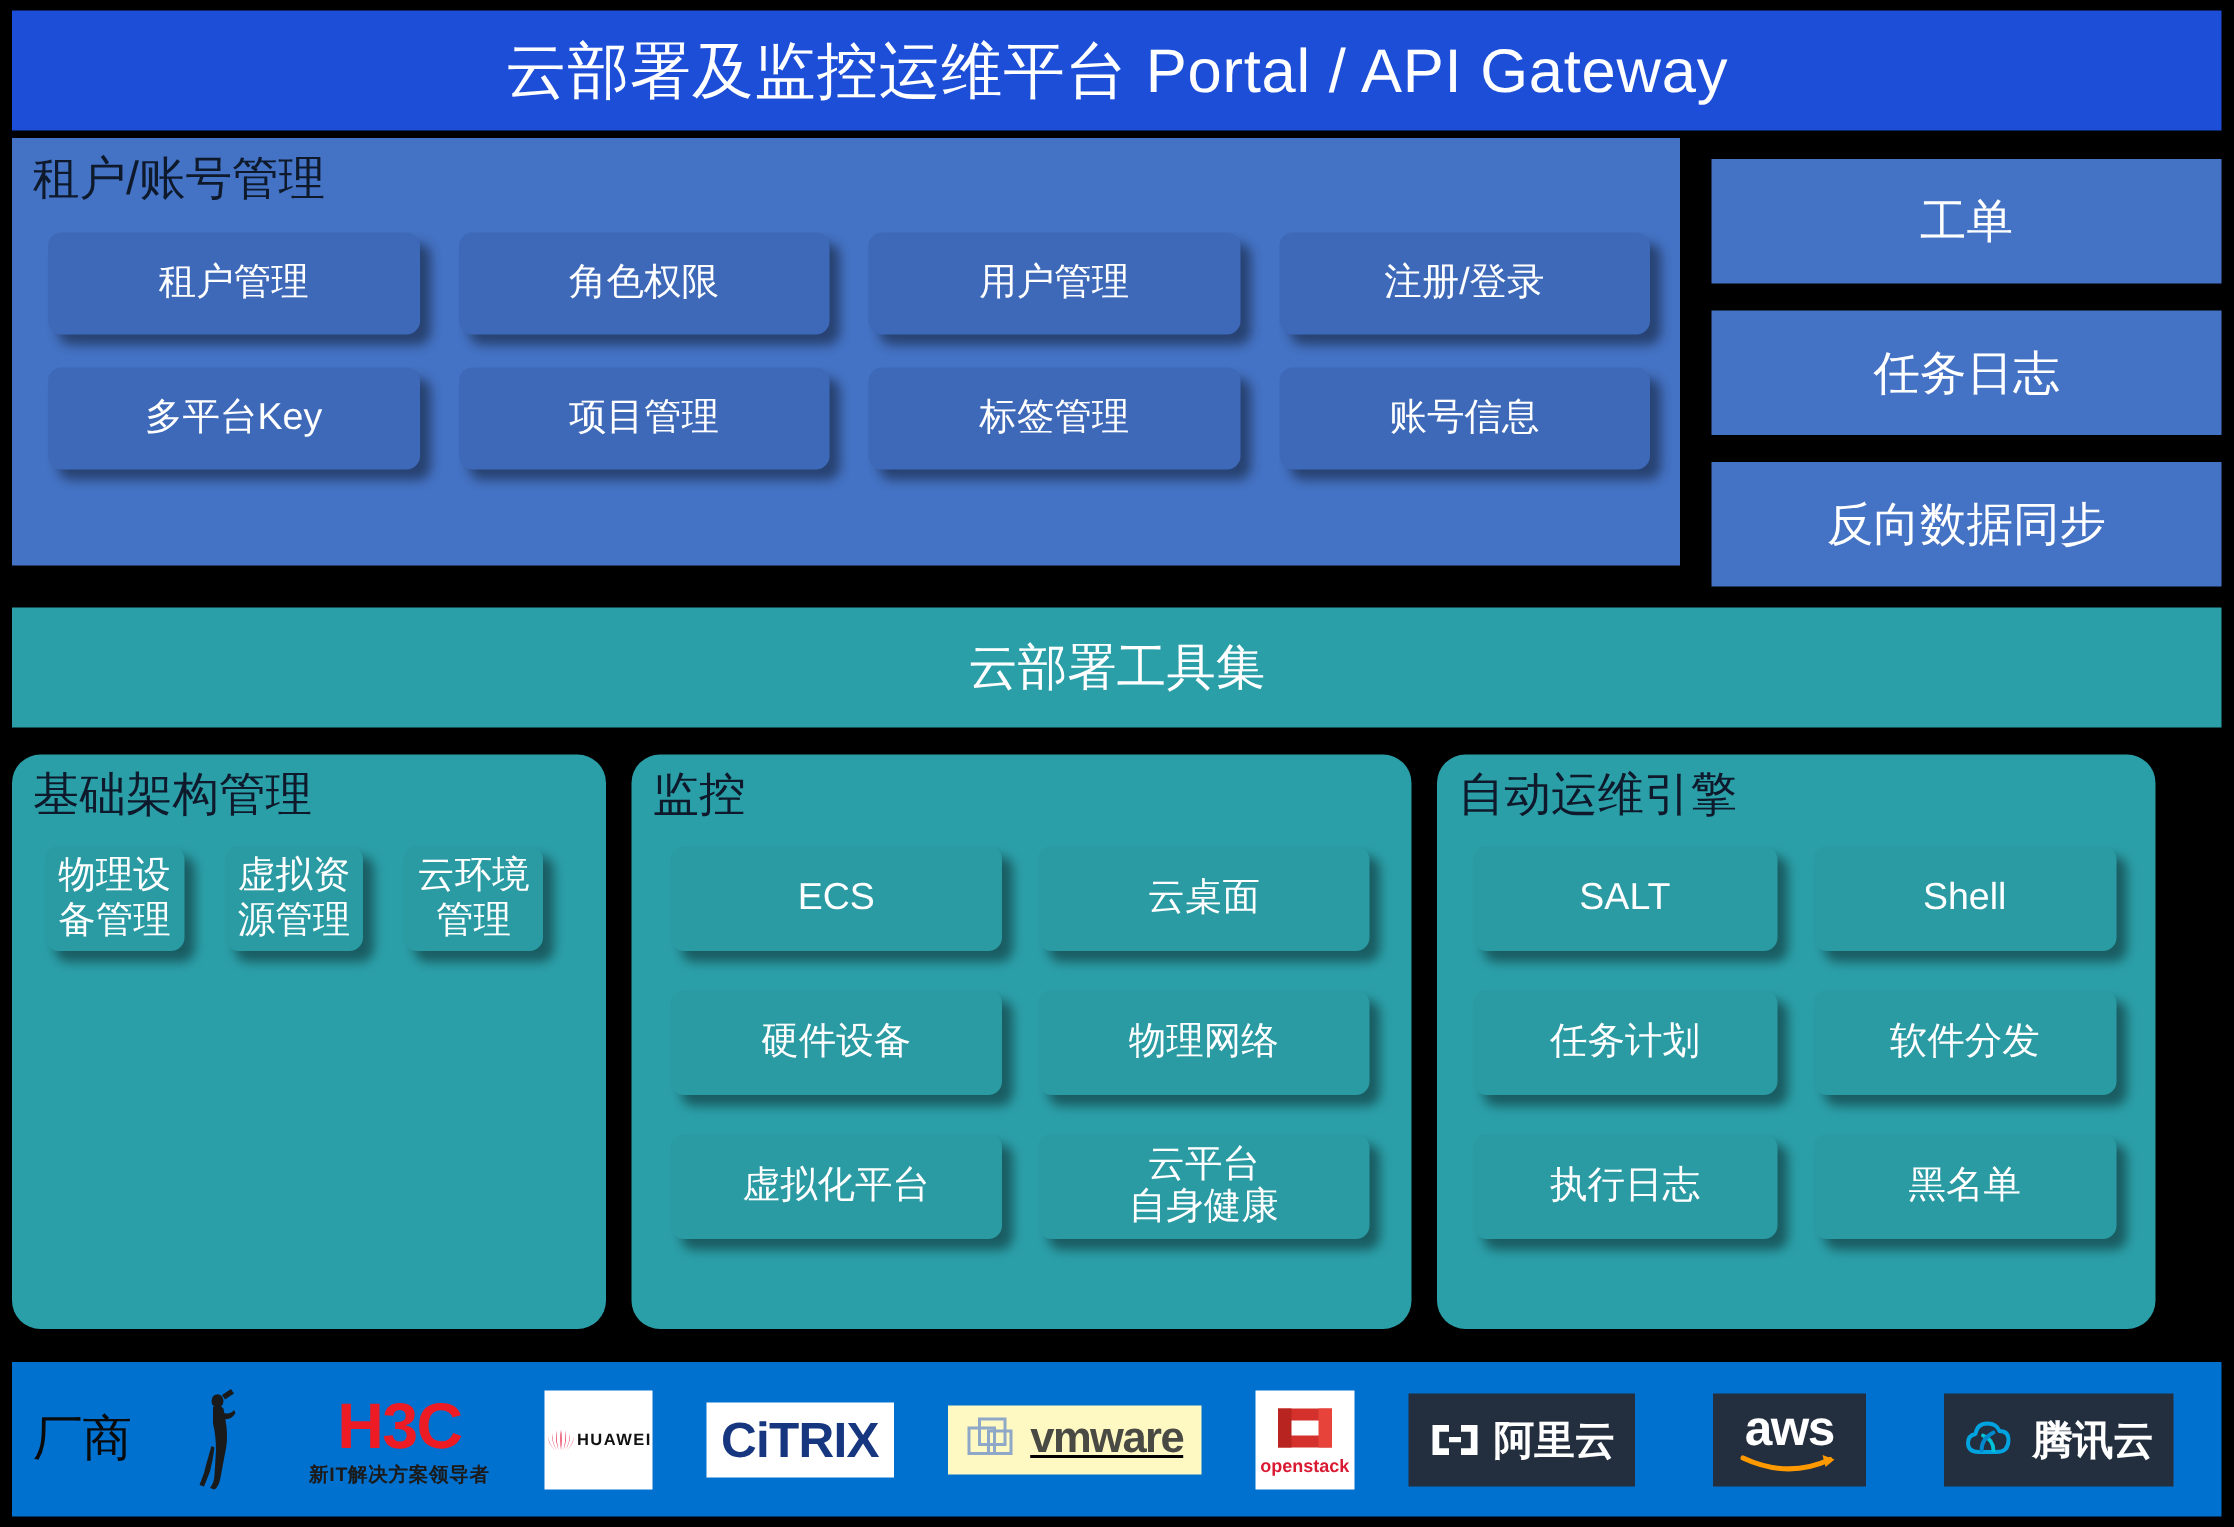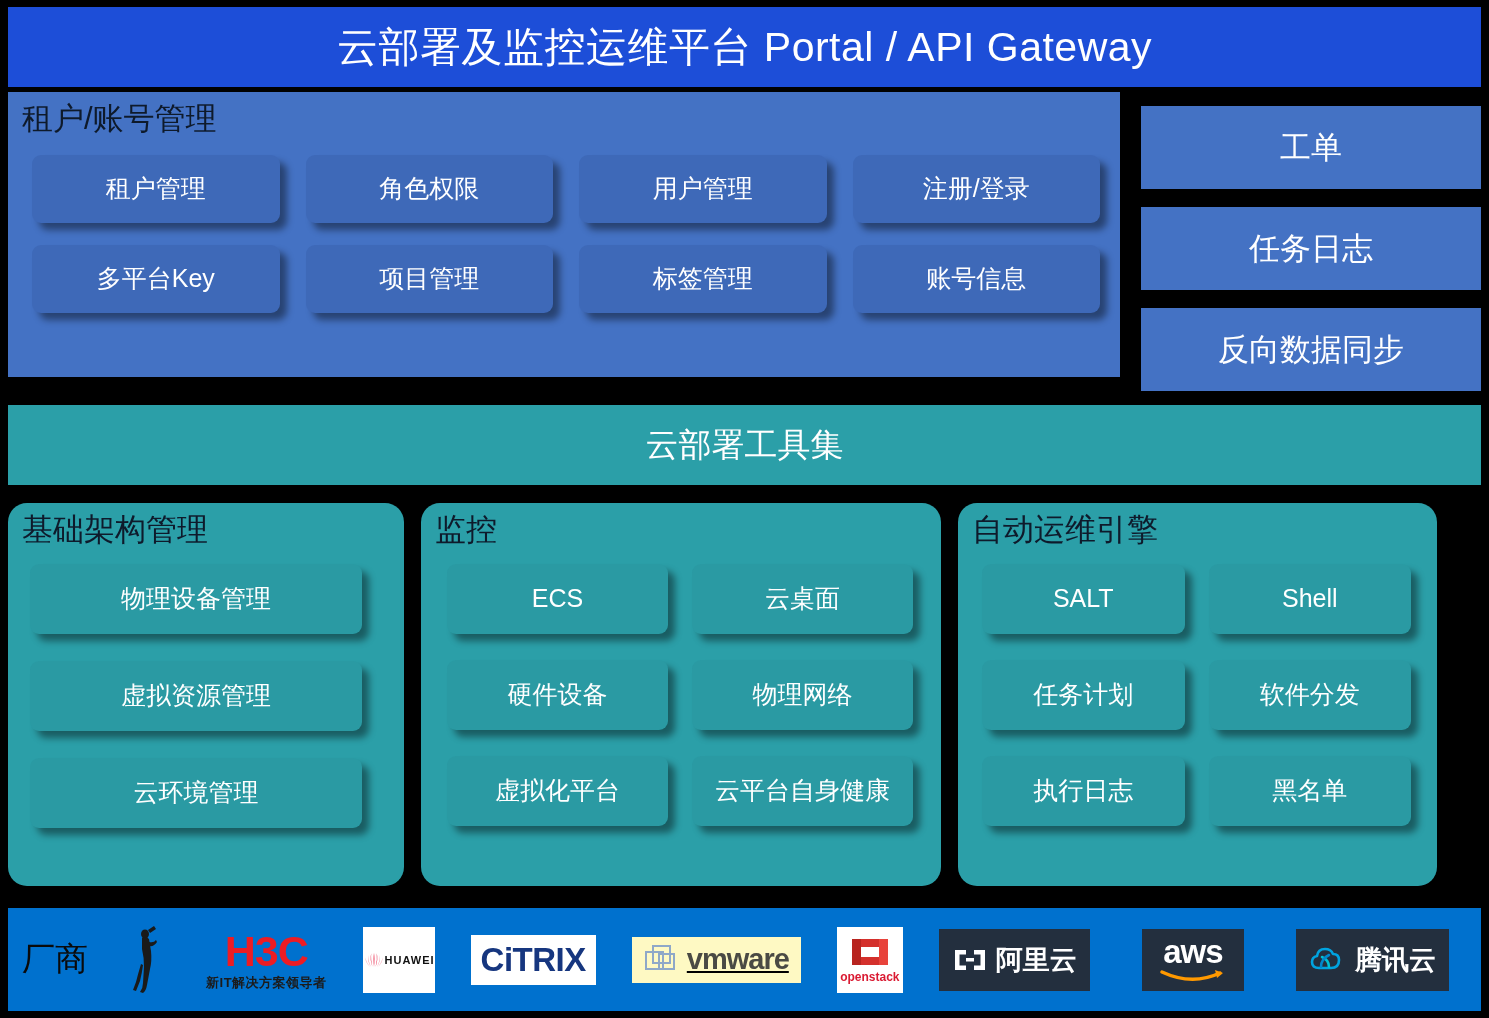--- a/index.html
+++ b/index.html
@@ -139,25 +139,25 @@
   .teal-panel.infra { width: 396px; }
   .teal-panel.monitor { width: 520px; }
   .teal-panel.autoops { width: 479px; }
 
   .teal-panel .panel-heading { color: #0E1A2B; }
 
   .tile.teal {
     background: #2A9AA3;
     height: 70px;
   }
-  .tile.teal.two-line { line-height: 1.1; }
+  .tile.teal.two-line { line-height: 1.1; flex-direction: column; }
 
   .infra-grid {
     display: grid;
-    grid-template-columns: 1fr;
+    grid-template-columns: 1fr 1fr 1fr;
     gap: 27px;
     padding: 14px 42px 0 22px;
   }
   .monitor-grid {
     display: grid;
     grid-template-columns: repeat(2, 1fr);
     gap: 26px 24px;
     padding: 14px 28px 0 26px;
   }
   .autoops-grid {

